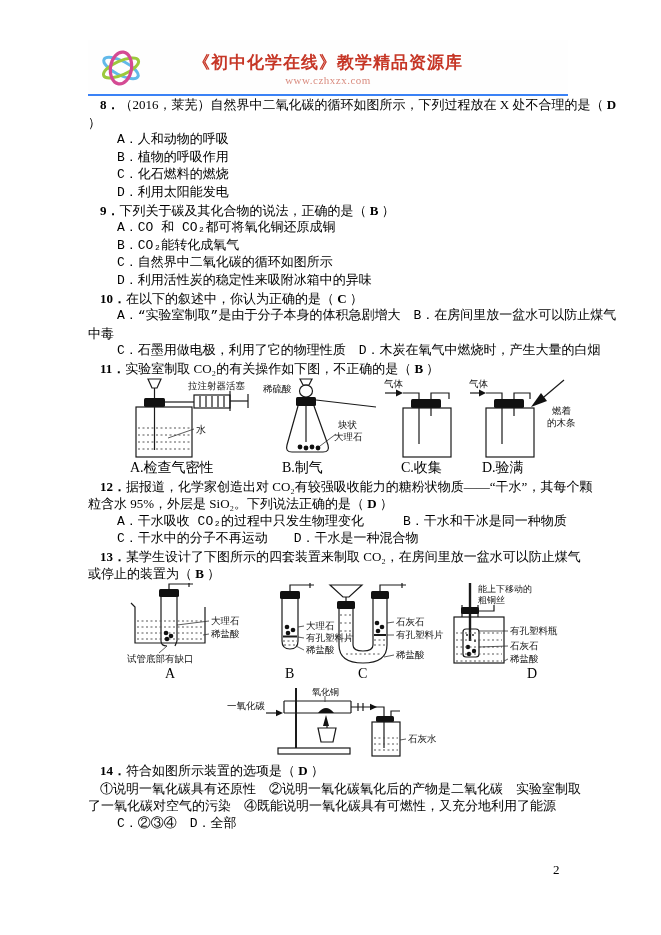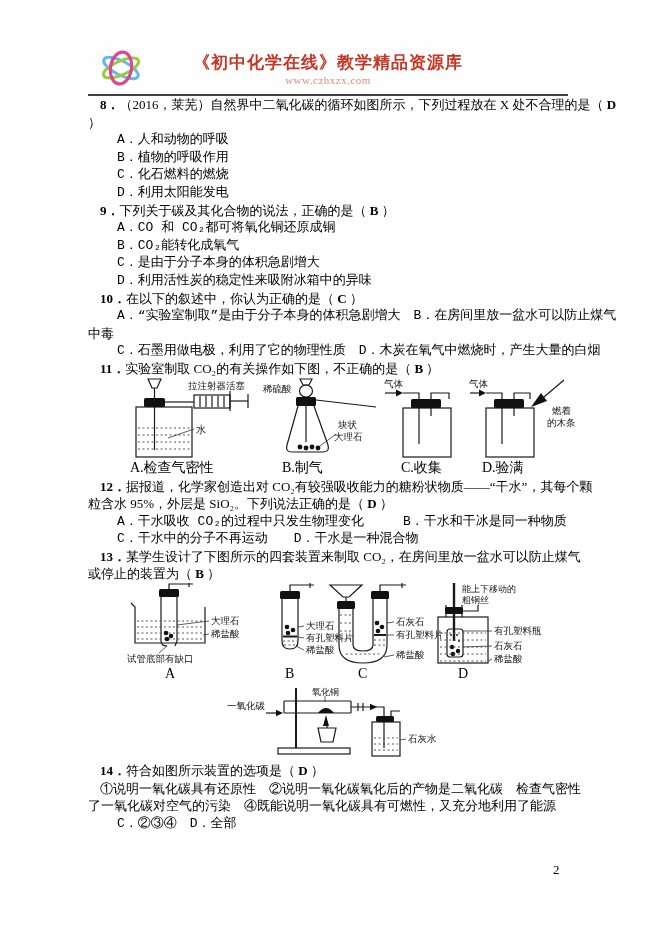--- a/index.html
+++ b/index.html
@@ -1,21 +1,21 @@
 <!DOCTYPE html>
 <html><head>
 <meta charset="utf-8">
 <style>
   html,body { margin:0; padding:0; background:#ffffff; }
   .page { position:relative; width:661px; height:935px; background:#fff; overflow:hidden;
           font-family:"Liberation Serif","DejaVu Serif",serif; color:#000; }
   .content { position:absolute; left:88px; top:40px; width:480px; }
 
   
-  .header { position:relative; height:54px; border-bottom:2px solid #404040; background:#fefefe; }
+  .header { position:relative; height:54px; border-bottom:2px solid #3b82f6; background:#fefefe; }
   .logo { position:absolute; left:10px; top:3px; }
   .htitle { text-align:center; padding-top:11px; font-size:17px; font-weight:bold;
             color:#c63626; letter-spacing:1px; white-space:nowrap; }
   .hurl { text-align:center; font-size:11px; color:#d98b7f; letter-spacing:0.5px; }
 
   
   .body-text { padding-top:0; }
   .line { font-size:13px; line-height:17.6px; white-space:nowrap; }
   .ind2 { padding-left:12px; }
   .ind3 { padding-left:29px;font-family:Liberation Mono, monospace; }
@@ -61,21 +61,21 @@
         <div class="line ind3">A．人和动物的呼吸</div>
         <div class="line ind3">B．植物的呼吸作用</div>
         <div class="line ind3">C．化石燃料的燃烧</div>
         <div class="line ind3">D．利用太阳能发电</div>
       </div>
 
       <div>
         <div class="line ind2"><b>9．</b><span>下列关于碳及其化合物的说法，正确的是（ </span><b>B</b><span> ）</span></div>
         <div class="line ind3">A．CO 和 CO₂都可将氧化铜还原成铜</div>
         <div class="line ind3">B．CO₂能转化成氧气</div>
-        <div class="line ind3">C．是由于分子本身的体积急剧增大</div>
+        <div class="line ind3">C．自然界中二氧化碳的循环如图所示</div>
         <div class="line ind3">D．利用活性炭的稳定性来吸附冰箱中的异味</div>
       </div>
 
       <div>
         <div class="line ind2"><b>10．</b><span>在以下的叙述中，你认为正确的是（ </span><b>C</b><span> ）</span></div>
         <div class="line ind3">A．“实验室制取”是由于分子本身的体积急剧增大　B．在房间里放一盆水可以防止煤气</div>
         <div class="line">中毒</div>
         <div class="line ind3">C．石墨用做电极，利用了它的物理性质　D．木炭在氧气中燃烧时，产生大量的白烟</div>
       </div>
 
@@ -257,21 +257,21 @@
               <line class="ldr" x1="61" y1="40" x2="68" y2="39"></line>
               <text x="70" y="42" font-size="9.5">石灰石</text>
               <line class="ldr" x1="61" y1="52" x2="68" y2="52"></line>
               <text x="70" y="55" font-size="9.5">有孔塑料片</text>
               <line class="ldr" x1="58" y1="74" x2="68" y2="72"></line>
               <text x="70" y="75" font-size="9.5">稀盐酸</text>
             </svg>
             <div class="cap" style="padding-left:32px;">C</div>
           </div>
 
-          <div class="app" style="left:336px;width:150px;">
+          <div class="app" style="left:352px;width:150px;text-align:center;">
             <svg width="150" height="84" viewBox="0 0 150 84">
               <line x1="30" y1="0" x2="30" y2="58" stroke="#1a1a1a" stroke-width="2.4"></line>
               <text x="38" y="9" font-size="9">能上下移动的</text>
               <text x="38" y="20" font-size="9">粗铜丝</text>
               <polyline class="sk" points="38,28 54,28 54,22"></polyline>
               <line class="sk" x1="22" y1="22" x2="22" y2="34"></line>
               <line class="sk" x1="38" y1="22" x2="38" y2="34"></line>
               <rect class="blk" x="21" y="24" width="18" height="7" rx="1.5"></rect>
               <rect class="sk" x="14" y="34" width="50" height="46"></rect>
               <rect class="sk" x="23" y="46" width="16" height="28" rx="3"></rect>
@@ -329,21 +329,21 @@
             <line class="wat" x1="148" y1="58" x2="172" y2="58"></line>
             <line class="wat" x1="148" y1="64" x2="172" y2="64"></line>
             <line class="ldr" x1="174" y1="54" x2="180" y2="53"></line>
             <text x="182" y="56" font-size="9.5">石灰水</text>
           </svg>
         </div>
       </div>
 
       <div>
         <div class="line ind2"><b>14．</b><span>符合如图所示装置的选项是（ </span><b>D</b><span> ）</span></div>
-        <div class="line ind2">①说明一氧化碳具有还原性　②说明一氧化碳氧化后的产物是二氧化碳　检查气密性</div>
+        <div class="line ind2">①说明一氧化碳具有还原性　②说明一氧化碳氧化后的产物是二氧化碳　实验室制取</div>
         <div class="line">了一氧化碳对空气的污染　④既能说明一氧化碳具有可燃性，又充分地利用了能源</div>
         <div class="line ind3">C．②③④　D．全部</div>
       </div>
     </div>
   </div>
 
   <div class="pagenum">2</div>
 </div>
 
 </body></html>

